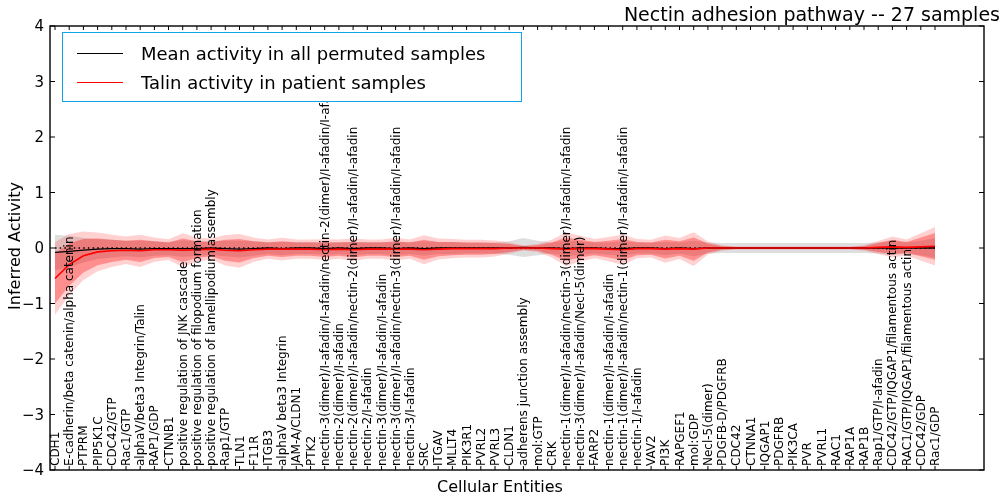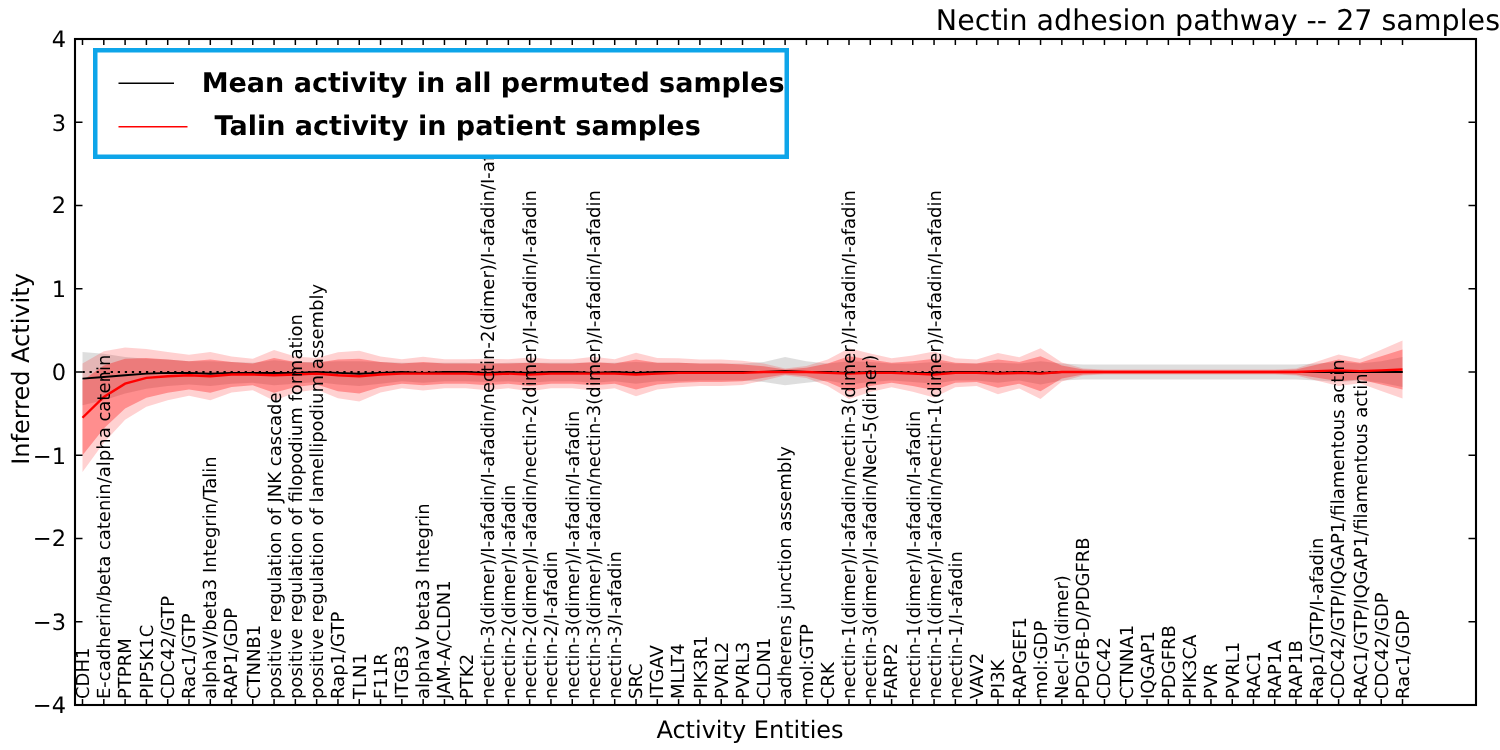--- a/index.html
+++ b/index.html
@@ -10,33 +10,33 @@
   #ylabel{position:absolute;left:14px;top:246px;transform:translate(-50%,-50%) rotate(-90deg);
           font-size:16px;color:#000;white-space:nowrap;z-index:6;}
   #xlabel{position:absolute;top:477px;left:0;width:1000px;text-align:center;
           font-size:16px;color:#000;z-index:6;}
   #plot-svg{position:absolute;left:0;top:0;z-index:1;}
   #xlabels{position:absolute;left:0;top:26px;width:1000px;height:474px;overflow:hidden;z-index:2;}
   .xtl{position:absolute;transform:rotate(-90deg);transform-origin:0 0;white-space:nowrap;
        font-size:12px;line-height:12px;color:#000;}
   .ytl{position:absolute;left:0;width:44px;text-align:right;font-size:15px;color:#000;z-index:3;}
   #legend{position:absolute;left:62px;top:32px;width:458px;background:#fff;
-          border:3px solid #0ea5e9;z-index:5;padding:6px 0 4px 0;font-weight:bold;}
+          border:1px solid #0ea5e9;z-index:5;padding:6px 0 4px 0;}
   .legend-row{display:flex;align-items:center;height:29px;}
   .legend-line{width:46px;height:0;border-top-width:1.6px;border-top-style:solid;
                margin-left:14px;margin-right:18px;}
   .legend-text{font-size:18px;color:#000;white-space:nowrap;}
 </style>
 </head>
 <body>
 
 <div id="figure">
   <div id="title">Nectin adhesion pathway -- 27 samples</div>
   <div id="ylabel">Inferred Activity</div>
-  <div id="xlabel">Activity Entities</div>
+  <div id="xlabel">Cellular Entities</div>
   <div id="svg-holder">
       <svg id="plot-svg" width="1000" height="500" xmlns="http://www.w3.org/2000/svg">
         <polygon points="55.0,234.7 69.2,235.8 83.4,238.0 97.6,239.1 111.8,239.7 126.0,240.8 140.2,240.8 154.4,241.3 168.5,241.9 182.7,240.2 196.9,241.3 211.1,241.3 225.3,240.8 239.5,240.8 253.7,241.3 267.9,241.9 282.1,241.9 296.3,241.9 310.5,241.9 324.7,242.4 338.9,241.9 353.1,241.9 367.3,241.9 381.5,241.9 395.6,241.9 409.8,241.9 424.0,241.3 438.2,241.9 452.4,241.9 466.6,242.4 480.8,242.4 495.0,242.4 509.2,241.3 523.4,238.0 537.6,240.8 551.8,242.4 566.0,240.8 580.2,241.3 594.4,242.4 608.5,242.4 622.7,241.3 636.9,242.4 651.1,242.4 665.3,241.9 679.5,242.4 693.7,240.8 707.9,242.4 722.1,243.0 736.3,243.0 750.5,243.0 764.7,243.0 778.9,243.0 793.1,243.0 807.3,243.0 821.5,243.0 835.6,243.0 849.8,243.0 864.0,243.0 878.2,242.4 892.4,241.3 906.6,242.4 920.8,240.8 935.0,238.0 935.0,258.0 920.8,255.2 906.6,253.6 892.4,254.7 878.2,253.6 864.0,253.0 849.8,253.0 835.6,253.0 821.5,253.0 807.3,253.0 793.1,253.0 778.9,253.0 764.7,253.0 750.5,253.0 736.3,253.0 722.1,253.0 707.9,253.6 693.7,256.3 679.5,253.6 665.3,255.2 651.1,253.6 636.9,253.6 622.7,255.8 608.5,254.7 594.4,253.6 580.2,254.7 566.0,256.3 551.8,253.6 537.6,255.2 523.4,256.9 509.2,254.7 495.0,253.6 480.8,253.6 466.6,253.6 452.4,254.1 438.2,254.1 424.0,255.8 409.8,254.1 395.6,255.2 381.5,254.1 367.3,254.1 353.1,255.2 338.9,254.1 324.7,254.7 310.5,254.1 296.3,254.1 282.1,255.2 267.9,254.1 253.7,255.8 239.5,257.4 225.3,256.3 211.1,254.7 196.9,255.8 182.7,256.9 168.5,255.2 154.4,255.8 140.2,257.4 126.0,256.3 111.8,257.4 97.6,259.1 83.4,262.4 69.2,266.9 55.0,270.2" fill="#000000" fill-opacity="0.13"></polygon>
         <polygon points="55.0,242.3 69.2,234.1 83.4,231.6 97.6,232.6 111.8,234.7 126.0,236.5 140.2,234.7 154.4,237.6 168.5,239.2 182.7,233.3 196.9,237.6 211.1,238.6 225.3,234.9 239.5,233.9 253.7,237.6 267.9,239.5 282.1,237.8 296.3,239.5 310.5,239.5 324.7,239.2 338.9,239.5 353.1,238.4 367.3,239.5 381.5,239.5 395.6,237.8 409.8,239.5 424.0,235.2 438.2,238.6 452.4,238.9 466.6,239.7 480.8,239.7 495.0,240.5 509.2,242.4 523.4,245.6 537.6,244.0 551.8,239.7 566.0,232.2 580.2,235.7 594.4,238.9 608.5,237.0 622.7,234.4 636.9,238.9 651.1,239.7 665.3,235.4 679.5,238.1 693.7,232.2 707.9,241.6 722.1,245.6 736.3,246.4 750.5,246.4 764.7,246.4 778.9,246.4 793.1,246.4 807.3,246.4 821.5,246.4 835.6,246.4 849.8,246.4 864.0,245.6 878.2,241.0 892.4,236.4 906.6,239.4 920.8,233.2 935.0,227.0 935.0,265.6 920.8,260.6 906.6,255.5 892.4,257.4 878.2,253.9 864.0,250.4 849.8,249.6 835.6,249.6 821.5,249.6 807.3,249.6 793.1,249.6 778.9,249.6 764.7,249.6 750.5,249.6 736.3,249.6 722.1,250.4 707.9,254.4 693.7,266.0 679.5,259.0 665.3,262.8 651.1,257.4 636.9,258.2 622.7,265.0 608.5,261.2 594.4,258.2 580.2,261.4 566.0,266.0 551.8,257.4 537.6,252.0 523.4,250.4 509.2,253.6 495.0,256.6 480.8,257.4 466.6,257.4 452.4,258.2 438.2,259.6 424.0,264.2 409.8,258.8 395.6,260.4 381.5,258.8 367.3,258.8 353.1,260.9 338.9,258.8 324.7,260.1 310.5,258.8 296.3,258.8 282.1,260.4 267.9,258.8 253.7,261.7 239.5,267.7 225.3,265.5 211.1,259.6 196.9,261.7 182.7,267.1 168.5,260.1 154.4,261.7 140.2,266.9 126.0,263.9 111.8,266.9 97.6,271.2 83.4,279.9 69.2,295.2 55.0,314.7" fill="#ff0000" fill-opacity="0.18"></polygon>
         <polygon points="55.0,253.6 69.2,243.6 83.4,239.1 97.6,238.6 111.8,239.7 126.0,240.8 140.2,239.7 154.4,241.3 168.5,242.4 182.7,238.6 196.9,241.3 211.1,241.9 225.3,239.7 239.5,239.1 253.7,241.3 267.9,242.4 282.1,241.3 296.3,242.4 310.5,242.4 324.7,242.4 338.9,242.4 353.1,241.9 367.3,242.4 381.5,242.4 395.6,241.3 409.8,242.4 424.0,239.7 438.2,241.9 452.4,241.9 466.6,242.4 480.8,242.4 495.0,243.0 509.2,244.1 523.4,246.3 537.6,245.2 551.8,242.4 566.0,237.5 580.2,239.7 594.4,241.9 608.5,240.8 622.7,239.1 636.9,241.9 651.1,242.4 665.3,239.7 679.5,241.3 693.7,237.5 707.9,243.6 722.1,246.3 736.3,246.9 750.5,246.9 764.7,246.9 778.9,246.9 793.1,246.9 807.3,246.9 821.5,246.9 835.6,246.9 849.8,246.9 864.0,246.3 878.2,243.0 892.4,239.7 906.6,241.9 920.8,237.5 935.0,233.0 935.0,259.7 920.8,256.3 906.6,253.0 892.4,254.1 878.2,251.9 864.0,249.7 849.8,249.1 835.6,249.1 821.5,249.1 807.3,249.1 793.1,249.1 778.9,249.1 764.7,249.1 750.5,249.1 736.3,249.1 722.1,249.7 707.9,252.4 693.7,260.8 679.5,255.8 665.3,258.5 651.1,254.7 636.9,255.2 622.7,260.2 608.5,257.4 594.4,255.2 580.2,257.4 566.0,260.8 551.8,254.7 537.6,250.8 523.4,249.7 509.2,251.9 495.0,254.1 480.8,254.7 466.6,254.7 452.4,255.2 438.2,256.3 424.0,259.7 409.8,255.8 395.6,256.9 381.5,255.8 367.3,255.8 353.1,257.4 338.9,255.8 324.7,256.9 310.5,255.8 296.3,255.8 282.1,256.9 267.9,255.8 253.7,258.0 239.5,262.4 225.3,260.8 211.1,256.3 196.9,258.0 182.7,261.9 168.5,256.9 154.4,258.0 140.2,261.9 126.0,259.7 111.8,261.9 97.6,265.2 83.4,272.4 69.2,285.7 55.0,303.5" fill="#ff0000" fill-opacity="0.32"></polygon>
         <line x1="55" y1="248" x2="935" y2="248" stroke="#000000" stroke-width="1.4" stroke-dasharray="1.5,3.2"></line>
         <polyline points="55.0,252.4 69.2,251.3 83.4,250.2 97.6,249.1 111.8,248.6 126.0,248.6 140.2,249.1 154.4,248.6 168.5,248.6 182.7,248.6 196.9,248.6 211.1,248.0 225.3,248.6 239.5,249.1 253.7,248.6 267.9,248.0 282.1,248.6 296.3,248.0 310.5,248.0 324.7,248.6 338.9,248.0 353.1,248.6 367.3,248.0 381.5,248.0 395.6,248.6 409.8,248.0 424.0,248.6 438.2,248.0 452.4,248.0 466.6,248.0 480.8,248.0 495.0,248.0 509.2,248.0 523.4,247.4 537.6,248.0 551.8,248.0 566.0,248.6 580.2,248.0 594.4,248.0 608.5,248.6 622.7,248.6 636.9,248.0 651.1,248.0 665.3,248.6 679.5,248.0 693.7,248.6 707.9,248.0 722.1,248.0 736.3,248.0 750.5,248.0 764.7,248.0 778.9,248.0 793.1,248.0 807.3,248.0 821.5,248.0 835.6,248.0 849.8,248.0 864.0,248.0 878.2,248.0 892.4,248.0 906.6,248.0 920.8,248.0 935.0,248.0" fill="none" stroke="#000000" stroke-width="1.3"></polyline>
         <polyline points="55.0,278.5 69.2,264.6 83.4,255.8 97.6,251.9 111.8,250.8 126.0,250.2 140.2,250.8 154.4,249.7 168.5,249.7 182.7,250.2 196.9,249.7 211.1,249.1 225.3,250.2 239.5,250.8 253.7,249.7 267.9,249.1 282.1,249.1 296.3,249.1 310.5,249.1 324.7,249.7 338.9,249.1 353.1,249.7 367.3,249.1 381.5,249.1 395.6,249.1 409.8,249.1 424.0,249.7 438.2,249.1 452.4,248.6 466.6,248.6 480.8,248.6 495.0,248.6 509.2,248.0 523.4,248.0 537.6,248.0 551.8,248.6 566.0,249.1 580.2,248.6 594.4,248.6 608.5,249.1 622.7,249.7 636.9,248.6 651.1,248.6 665.3,249.1 679.5,248.6 693.7,249.1 707.9,248.0 722.1,248.0 736.3,248.0 750.5,248.0 764.7,248.0 778.9,248.0 793.1,248.0 807.3,248.0 821.5,248.0 835.6,248.0 849.8,248.0 864.0,248.0 878.2,247.4 892.4,246.9 906.6,247.4 920.8,246.9 935.0,246.3" fill="none" stroke="#ff0000" stroke-width="1.6"></polyline>
         <line x1="55.0" y1="470" x2="55.0" y2="466" stroke="#000" stroke-width="1"></line>
         <line x1="55.0" y1="26" x2="55.0" y2="30" stroke="#000" stroke-width="1"></line>

